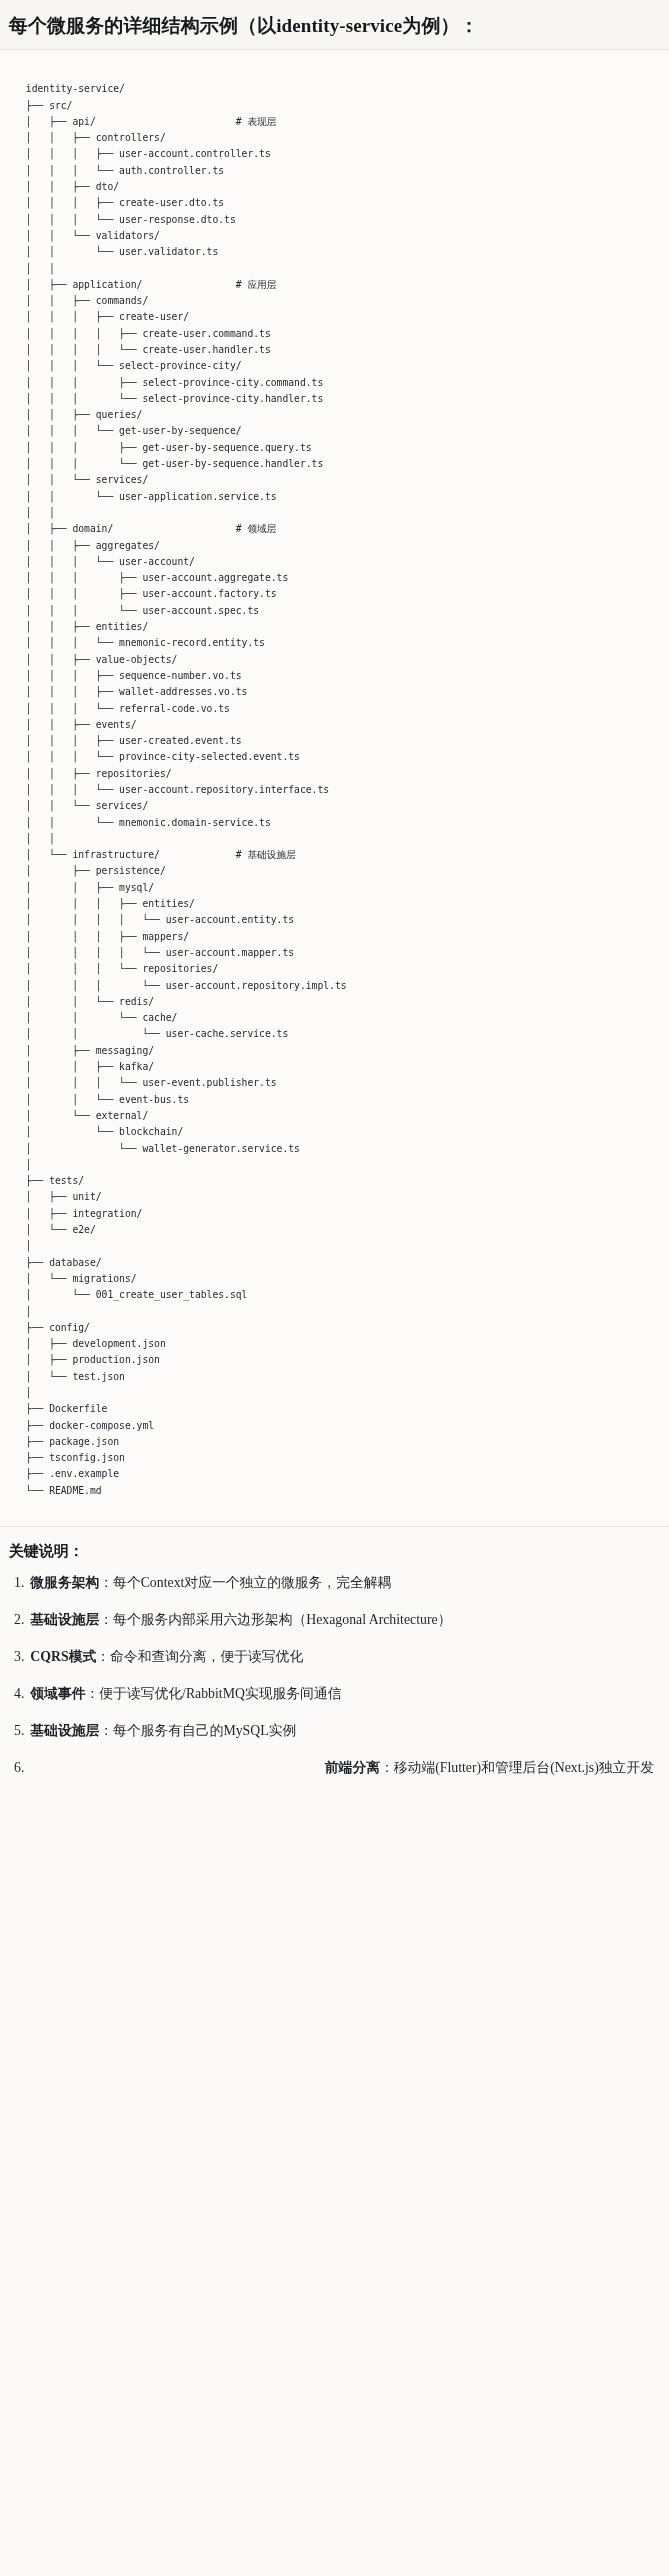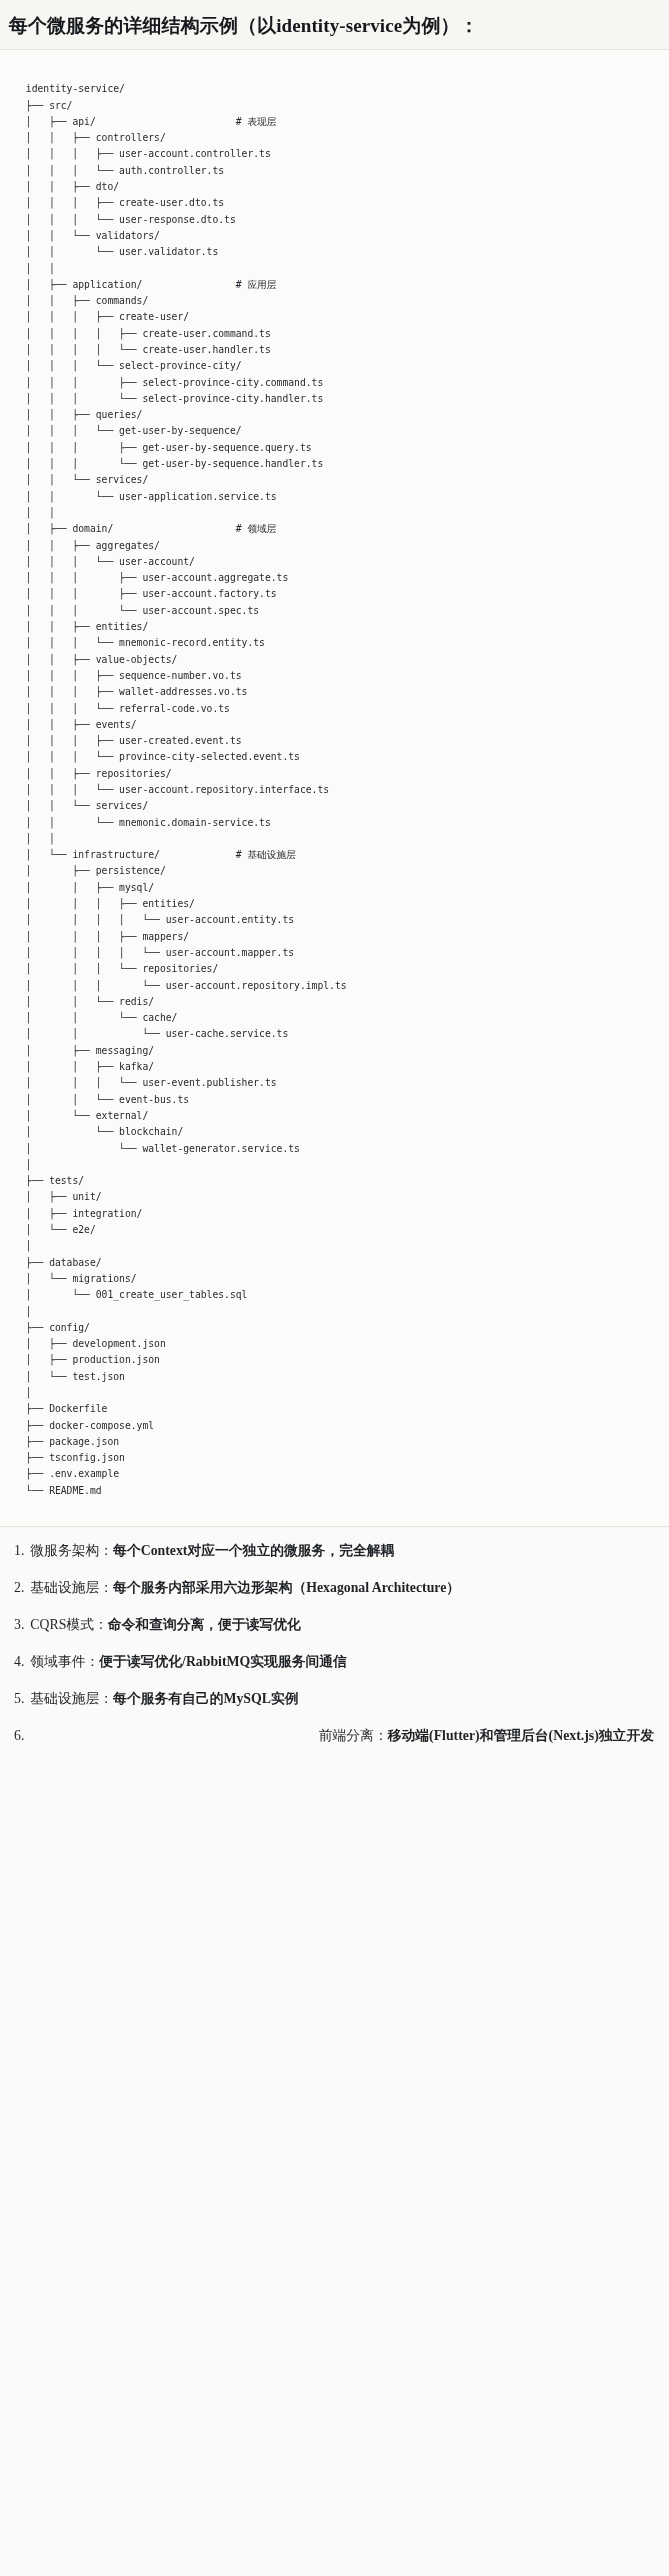--- a/index.html
+++ b/index.html
@@ -70,24 +70,24 @@
     list-style: decimal;
     font-size: 13.8px;
     line-height: 1.5;
   }
   ol.keys > li {
     margin: 0 0 16.3px 0;
     padding-left: 2.5px;
   }
   ol.keys > li:last-child { margin-bottom: 13.8px; text-align: right; }
   .k-term {
-    font-weight: normal;
+    font-weight: bold;
   }
   .k-sep { font-weight: normal; }
-  .k-desc { font-weight: bold; }
+  .k-desc { font-weight: normal; }
 
   .closing {
     font-size: 13.8px;
     line-height: 1.5;
     margin: 3.8px 0 0 0;
     padding: 0 15px 16.3px 8.8px;
     color: #1f2328;
   }
 </style>
 </head>
@@ -181,20 +181,21 @@
 <span>│</span>
 <span>├── Dockerfile</span>
 <span>├── docker-compose.yml</span>
 <span>├── package.json</span>
 <span>├── tsconfig.json</span>
 <span>├── .env.example</span>
 <span>└── README.md</span></pre>
   </div>
 
   <div class="keys-wrap">
+    <div class="keys-title">关键说明：</div>
     <ol class="keys">
         <li><span class="k-term">微服务架构</span><span class="k-sep">：</span><span class="k-desc">每个Context对应一个独立的微服务，完全解耦</span></li>
         <li><span class="k-term">基础设施层</span><span class="k-sep">：</span><span class="k-desc">每个服务内部采用六边形架构（Hexagonal Architecture）</span></li>
         <li><span class="k-term">CQRS模式</span><span class="k-sep">：</span><span class="k-desc">命令和查询分离，便于读写优化</span></li>
         <li><span class="k-term">领域事件</span><span class="k-sep">：</span><span class="k-desc">便于读写优化/RabbitMQ实现服务间通信</span></li>
         <li><span class="k-term">基础设施层</span><span class="k-sep">：</span><span class="k-desc">每个服务有自己的MySQL实例</span></li>
         <li><span class="k-term">前端分离</span><span class="k-sep">：</span><span class="k-desc">移动端(Flutter)和管理后台(Next.js)独立开发</span></li>
       </ol>
   </div>
 

